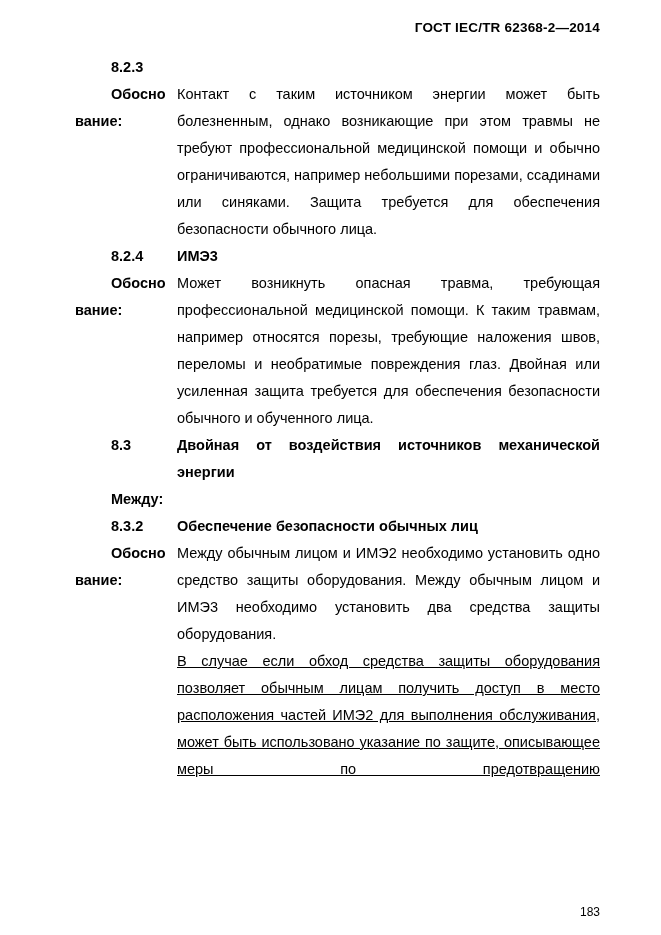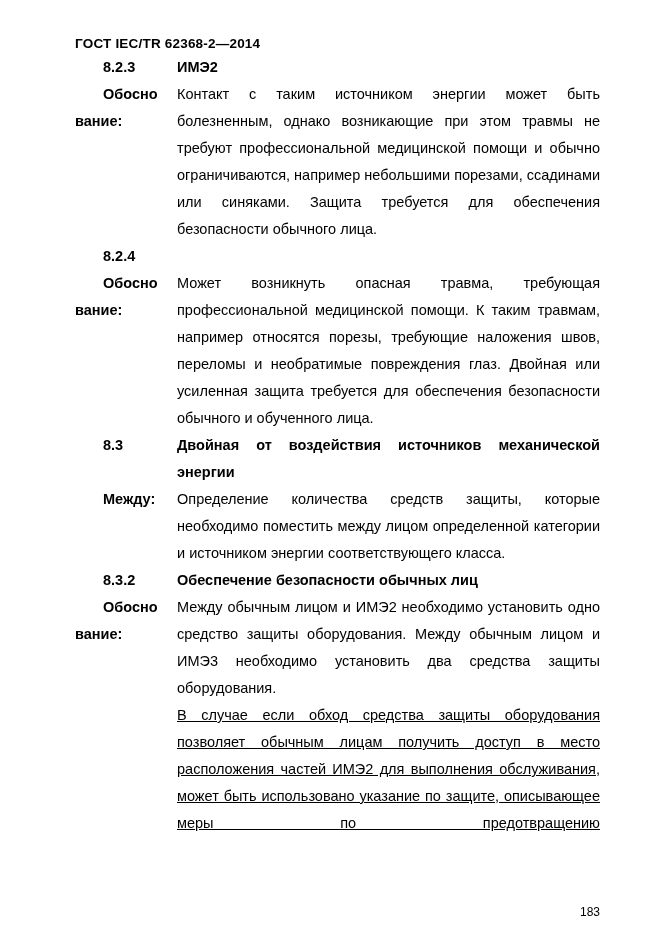--- a/index.html
+++ b/index.html
@@ -9,42 +9,43 @@
     position: relative;
     width: 661px;
     height: 935px;
     background: #ffffff;
     font-family: "Liberation Sans", sans-serif;
     color: #000000;
     overflow: hidden;
   }
   .header {
     position: absolute;
-    top: 36px;
+    top: 20px;
     left: 75px;
     right: 61px;
+    text-align: right;
     font-weight: bold;
     font-size: 13.5px;
     letter-spacing: 0.2px;
   }
   .content {
     position: absolute;
     top: 54px;
     left: 75px;
     right: 61px;
     font-size: 14.5px;
     line-height: 27px;
   }
   .row { display: flex; }
   .label-cell {
     flex: 0 0 102px;
     width: 102px;
     font-weight: bold;
   }
-  .label-cell .l1 { margin-left: 28px; }
+  .label-cell .l1 { margin-left: 36px; }
   .text-cell {
     flex: 1;
     text-align: justify;
   }
   .bold { font-weight: bold; }
   .justify-last { text-align-last: justify; text-decoration: underline; }
   .pagenum {
     position: absolute;
     bottom: 16px;
     right: 61px;
@@ -59,35 +60,35 @@
   <div class="header">
     <span>ГОСТ IEC/TR 62368-2—2014</span>
   </div>
 
   <div class="content">
 
     <div class="row">
       <div class="label-cell bold">
         <span class="l1">8.2.3</span>
       </div>
-      <div class="text-cell bold">ИМЭ2</div>
     </div>
 
     <div class="row">
       <div class="label-cell">
         <span class="l1">Обосно</span><br>
         <span>вание:</span>
       </div>
       <div class="text-cell">Контакт с таким источником энергии может быть болезненным, однако возникающие при этом травмы не требуют профессиональной медицинской помощи и обычно ограничиваются, например небольшими порезами, ссадинами или синяками. Защита требуется для обеспечения безопасности обычного лица.</div>
     </div>
 
     <div class="row">
       <div class="label-cell bold">
         <span class="l1">8.2.4</span>
       </div>
+      <div class="text-cell bold">ИМЭ3</div>
     </div>
 
     <div class="row">
       <div class="label-cell">
         <span class="l1">Обосно</span><br>
         <span>вание:</span>
       </div>
       <div class="text-cell">Может возникнуть опасная травма, требующая профессиональной медицинской помощи. К таким травмам, например относятся порезы, требующие наложения швов, переломы и необратимые повреждения глаз. Двойная или усиленная защита требуется для обеспечения безопасности обычного и обученного лица.</div>
     </div>
 
@@ -96,21 +97,20 @@
         <span class="l1">8.3</span>
       </div>
       <div class="text-cell bold">Двойная от воздействия источников механической энергии</div>
     </div>
 
     <div class="row">
       <div class="label-cell">
         <span class="l1">Между:</span><br>
         <span></span>
       </div>
-      <div class="text-cell">Определение количества средств защиты, которые необходимо поместить между лицом определенной категории и источником энергии соответствующего класса.</div>
     </div>
 
     <div class="row">
       <div class="label-cell bold">
         <span class="l1">8.3.2</span>
       </div>
       <div class="text-cell bold">Обеспечение безопасности обычных лиц</div>
     </div>
 
     <div class="row">

